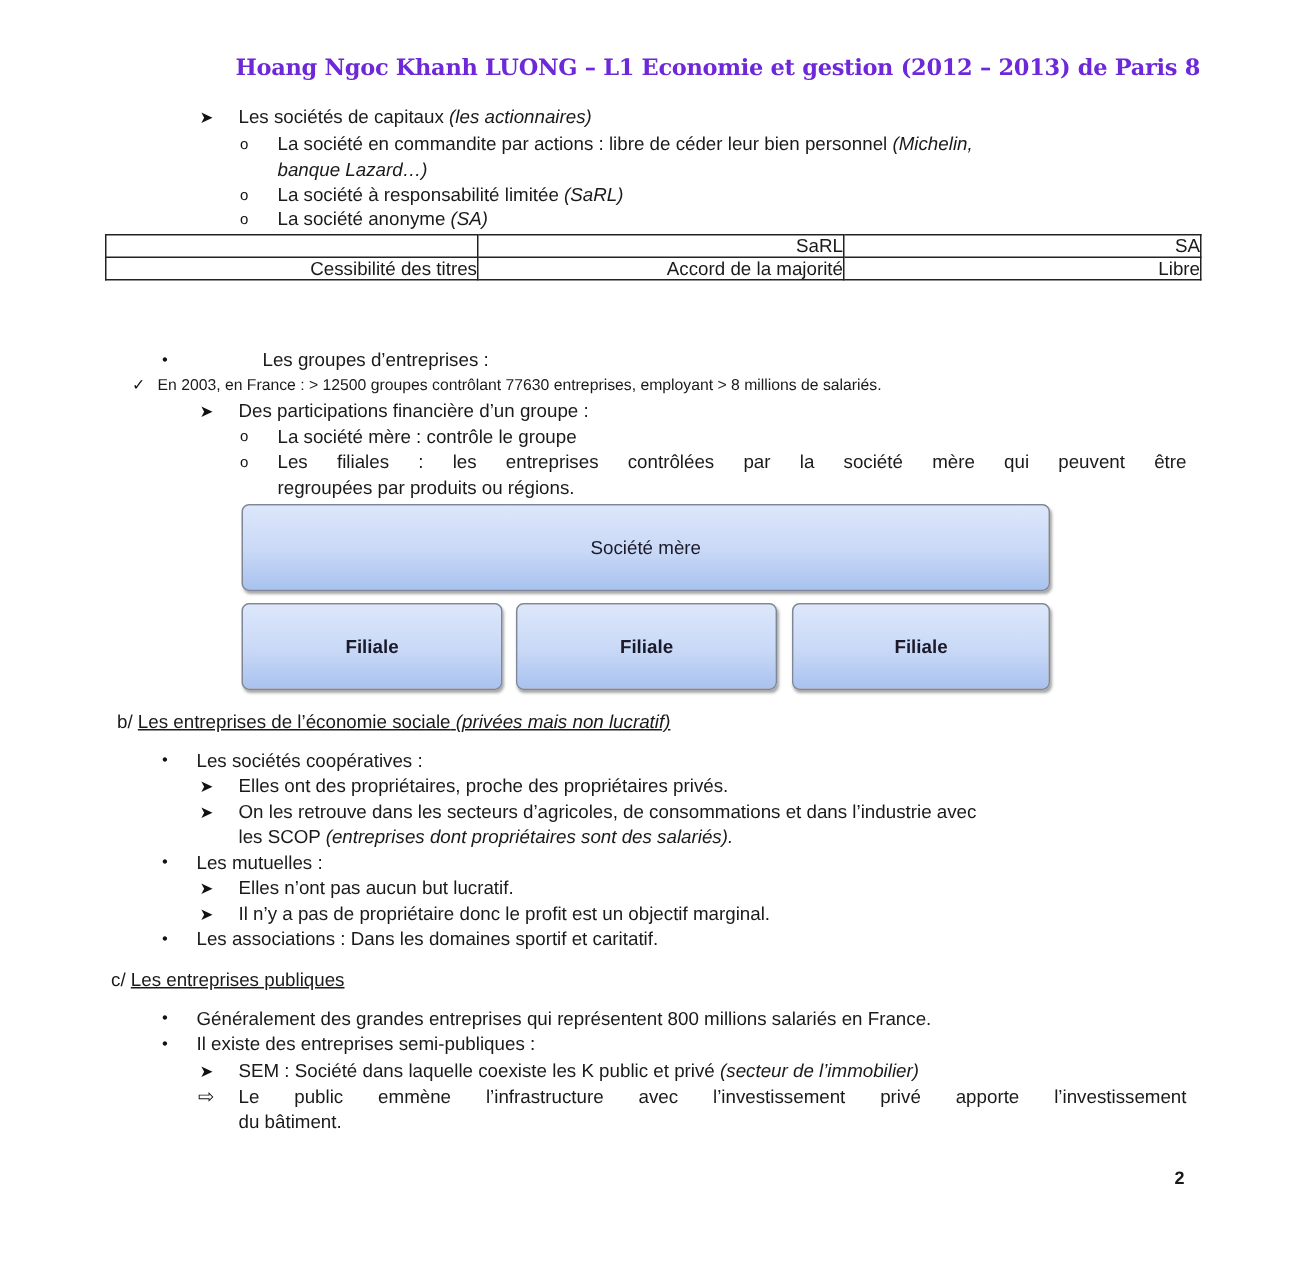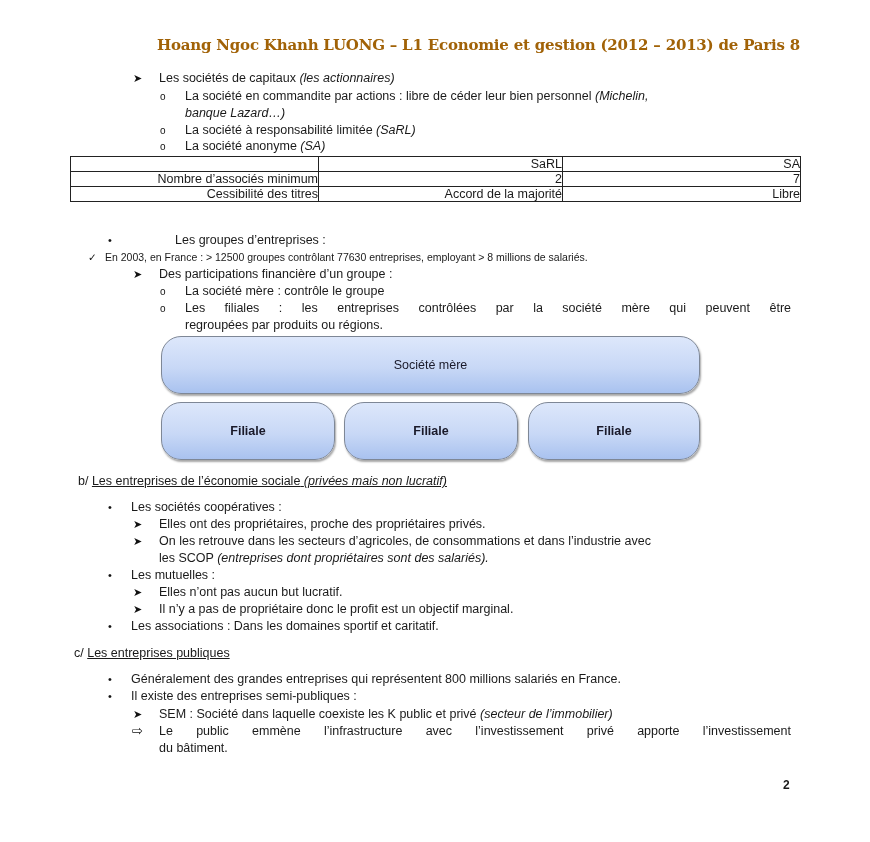--- a/index.html
+++ b/index.html
@@ -5,21 +5,21 @@
     html, body { margin: 0; padding: 0; background: #ffffff; }
     body {
       width: 870px; height: 842px; position: relative; overflow: hidden;
       font-family: "Liberation Sans", "DejaVu Sans", sans-serif;
       color: #1a1a1a; font-size: 12.5px;
     }
     .abs { position: absolute; white-space: nowrap; }
     .header-title {
       left: 157px; top: 36px;
       font-family: "DejaVu Serif", "Liberation Serif", serif;
-      font-size: 15px; font-weight: bold; color: #a16207;
+      font-size: 15px; font-weight: bold; color: #6d28d9;
       letter-spacing: -0.2px;
     }
     .it { font-style: italic; }
     .u { text-decoration: underline; }
     .glyph { position: absolute; color: #111; }
     .arrow-glyph { font-size: 11px; }
     .circle-glyph { font-size: 10px; }
     .bullet-glyph { font-size: 11px; }
     
     table.cmp {
@@ -27,21 +27,21 @@
       border-collapse: collapse; font-size: 12.5px;
     }
     table.cmp td {
       border: 1.3px solid #222; text-align: right; height: 14px;
       padding: 0; line-height: 14px;
     }
     table.cmp td.c0 { width: 247px; }
     table.cmp td.c1 { width: 243px; }
     
     .box {
-      position: absolute; border: 1px solid #7e8796; border-radius: 20px;
+      position: absolute; border: 1px solid #7e8796; border-radius: 5px;
       background: linear-gradient(to bottom, #dde7fb 0%, #c8d8f6 55%, #a9c2ef 100%);
       box-shadow: 1px 2px 2px rgba(0,0,0,0.35);
       display: flex; align-items: center; justify-content: center;
       font-size: 12.5px; color: #1a1a2a;
     }
     .box.filiale { font-weight: bold; }
     .small { font-size: 10.5px; }
     .page-number { left: 783px; top: 778px; font-size: 12px; font-weight: bold; }
   </style>
 </head>
@@ -69,25 +69,20 @@
 <div class="abs" style="left:185px; top:139px;">
   <span>La société anonyme </span><span class="it">(SA)</span>
 </div>
 
 <table class="cmp">
   <tbody>
       <tr>
     <td class="c0"></td>
     <td class="c1">SaRL</td>
     <td>SA</td>
-  </tr>
-  <tr>
-    <td>Nombre d’associés minimum</td>
-    <td>2</td>
-    <td>7</td>
   </tr>
   <tr>
     <td>Cessibilité des titres</td>
     <td>Accord de la majorité</td>
     <td>Libre</td>
   </tr>
 </tbody>
   </table>
 
 <span class="glyph bullet-glyph" style="left:108px; top:234px;">•</span>

